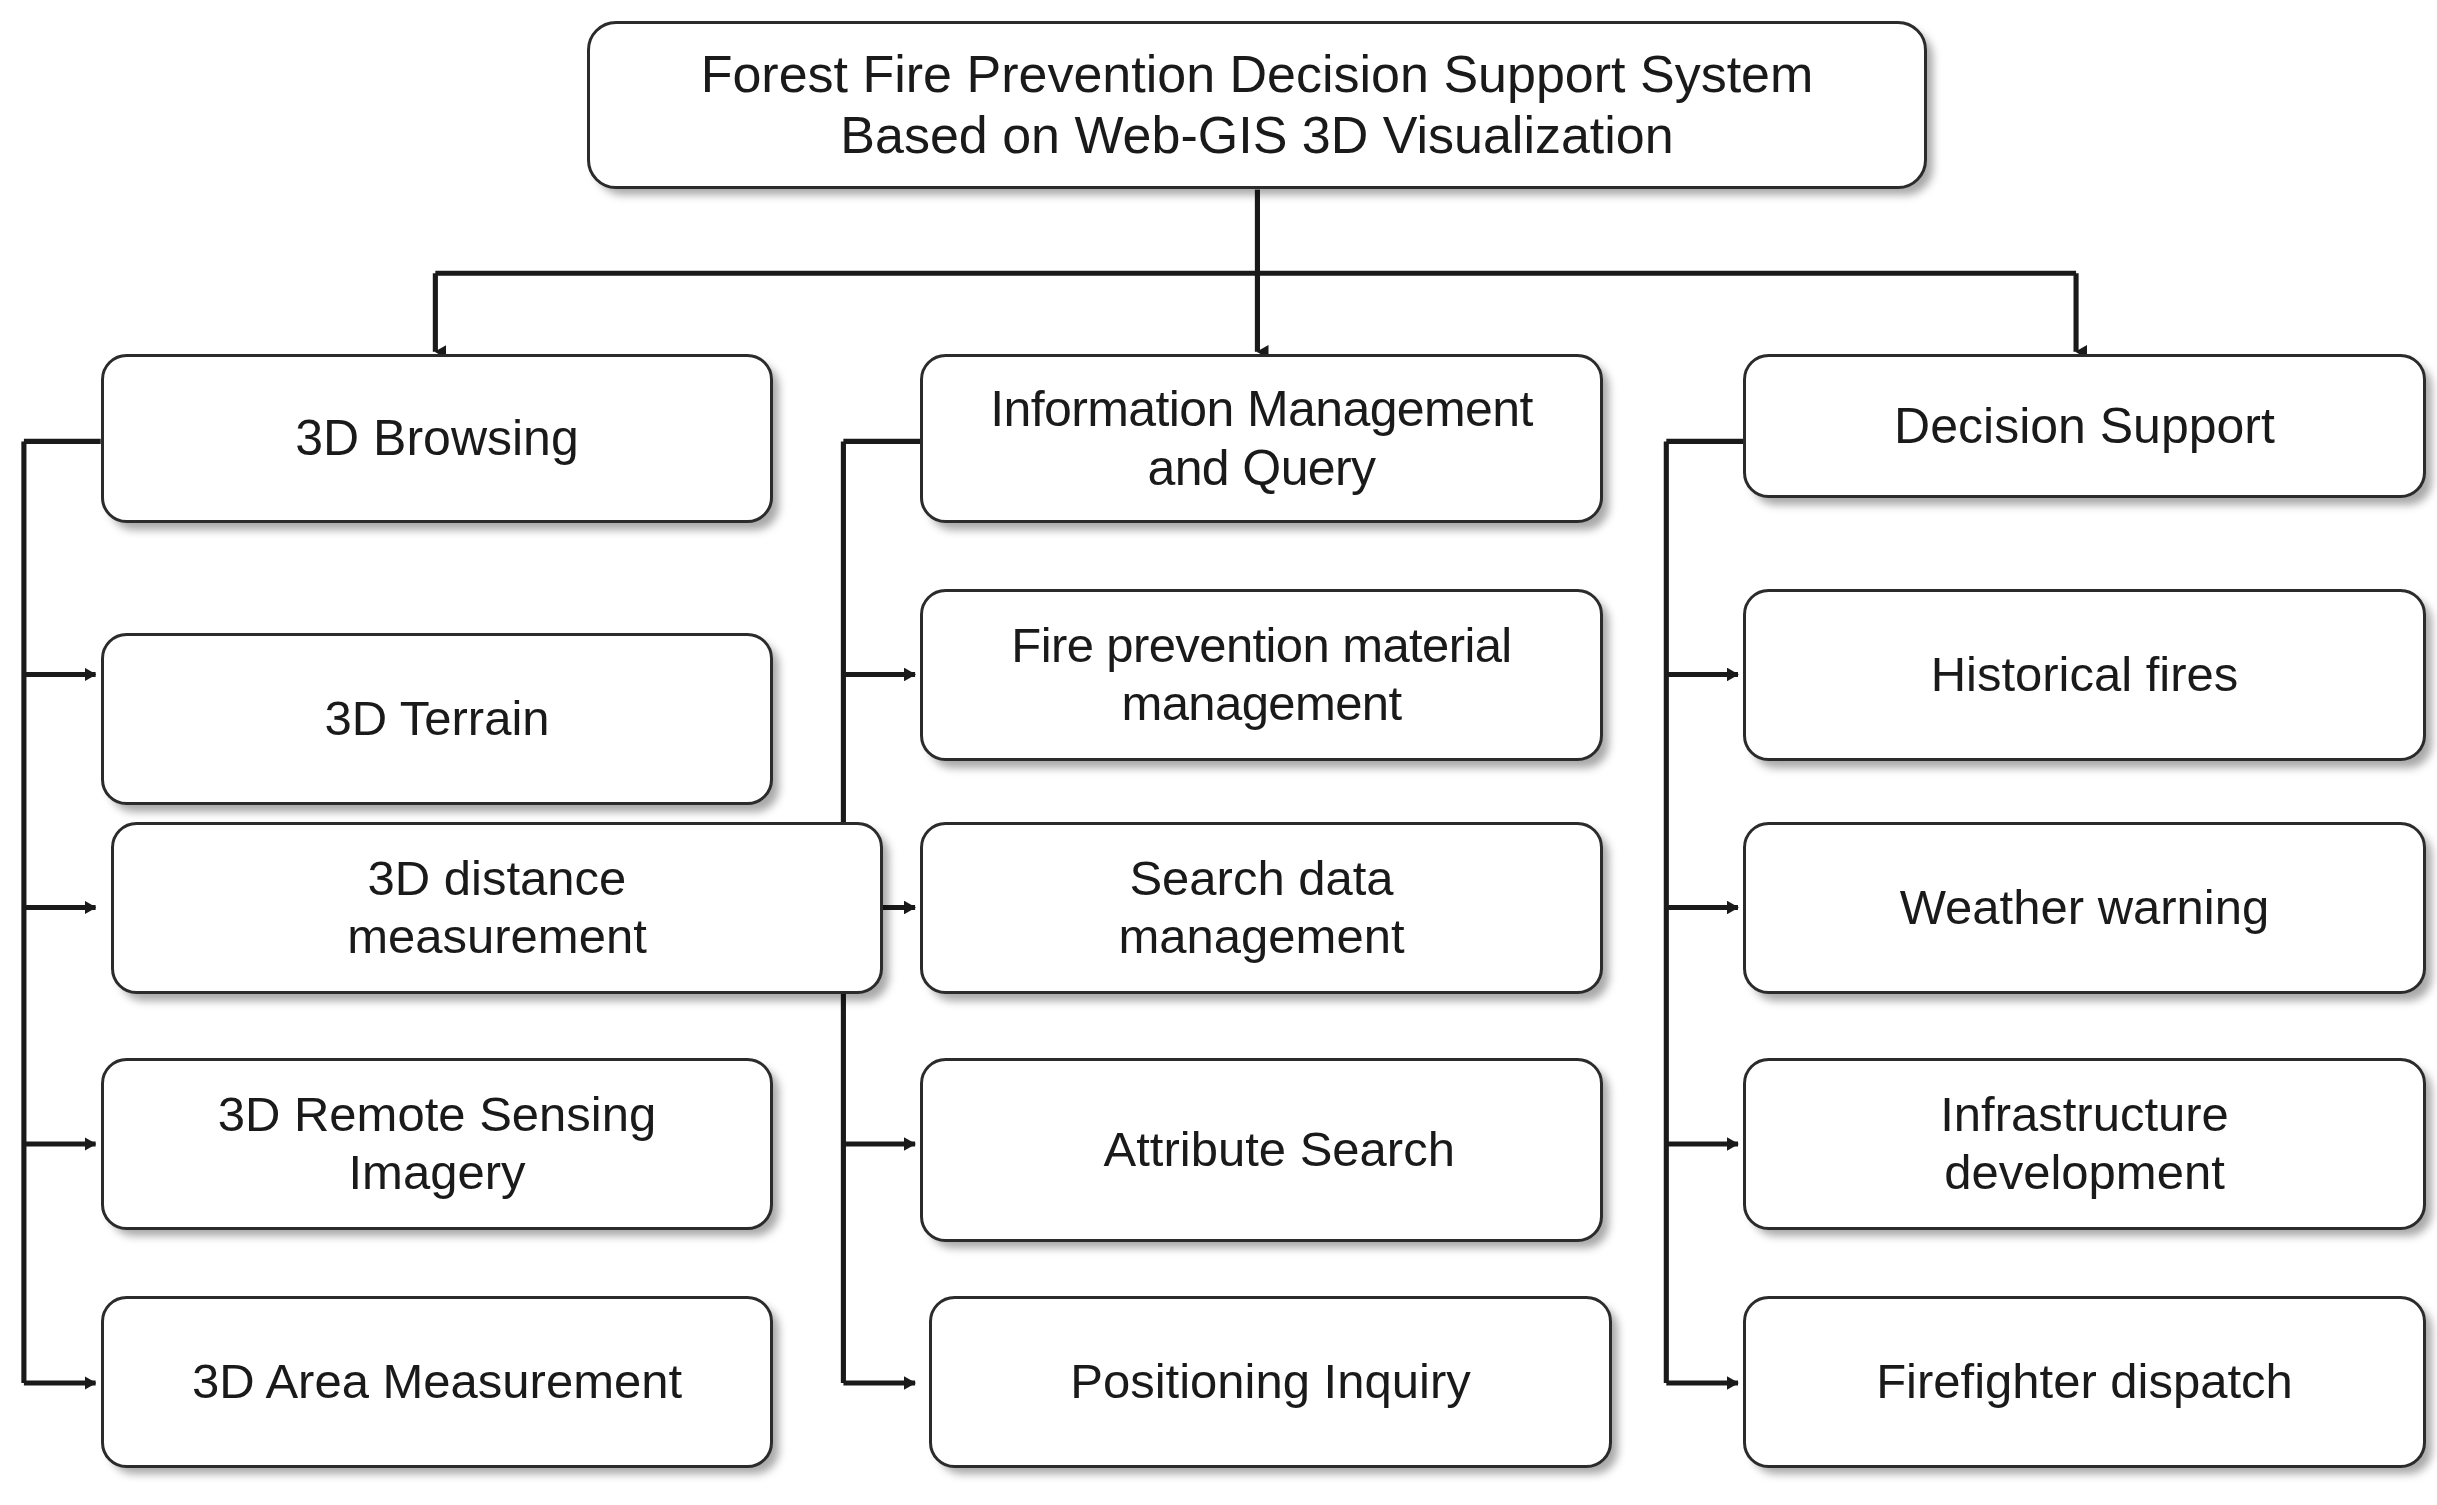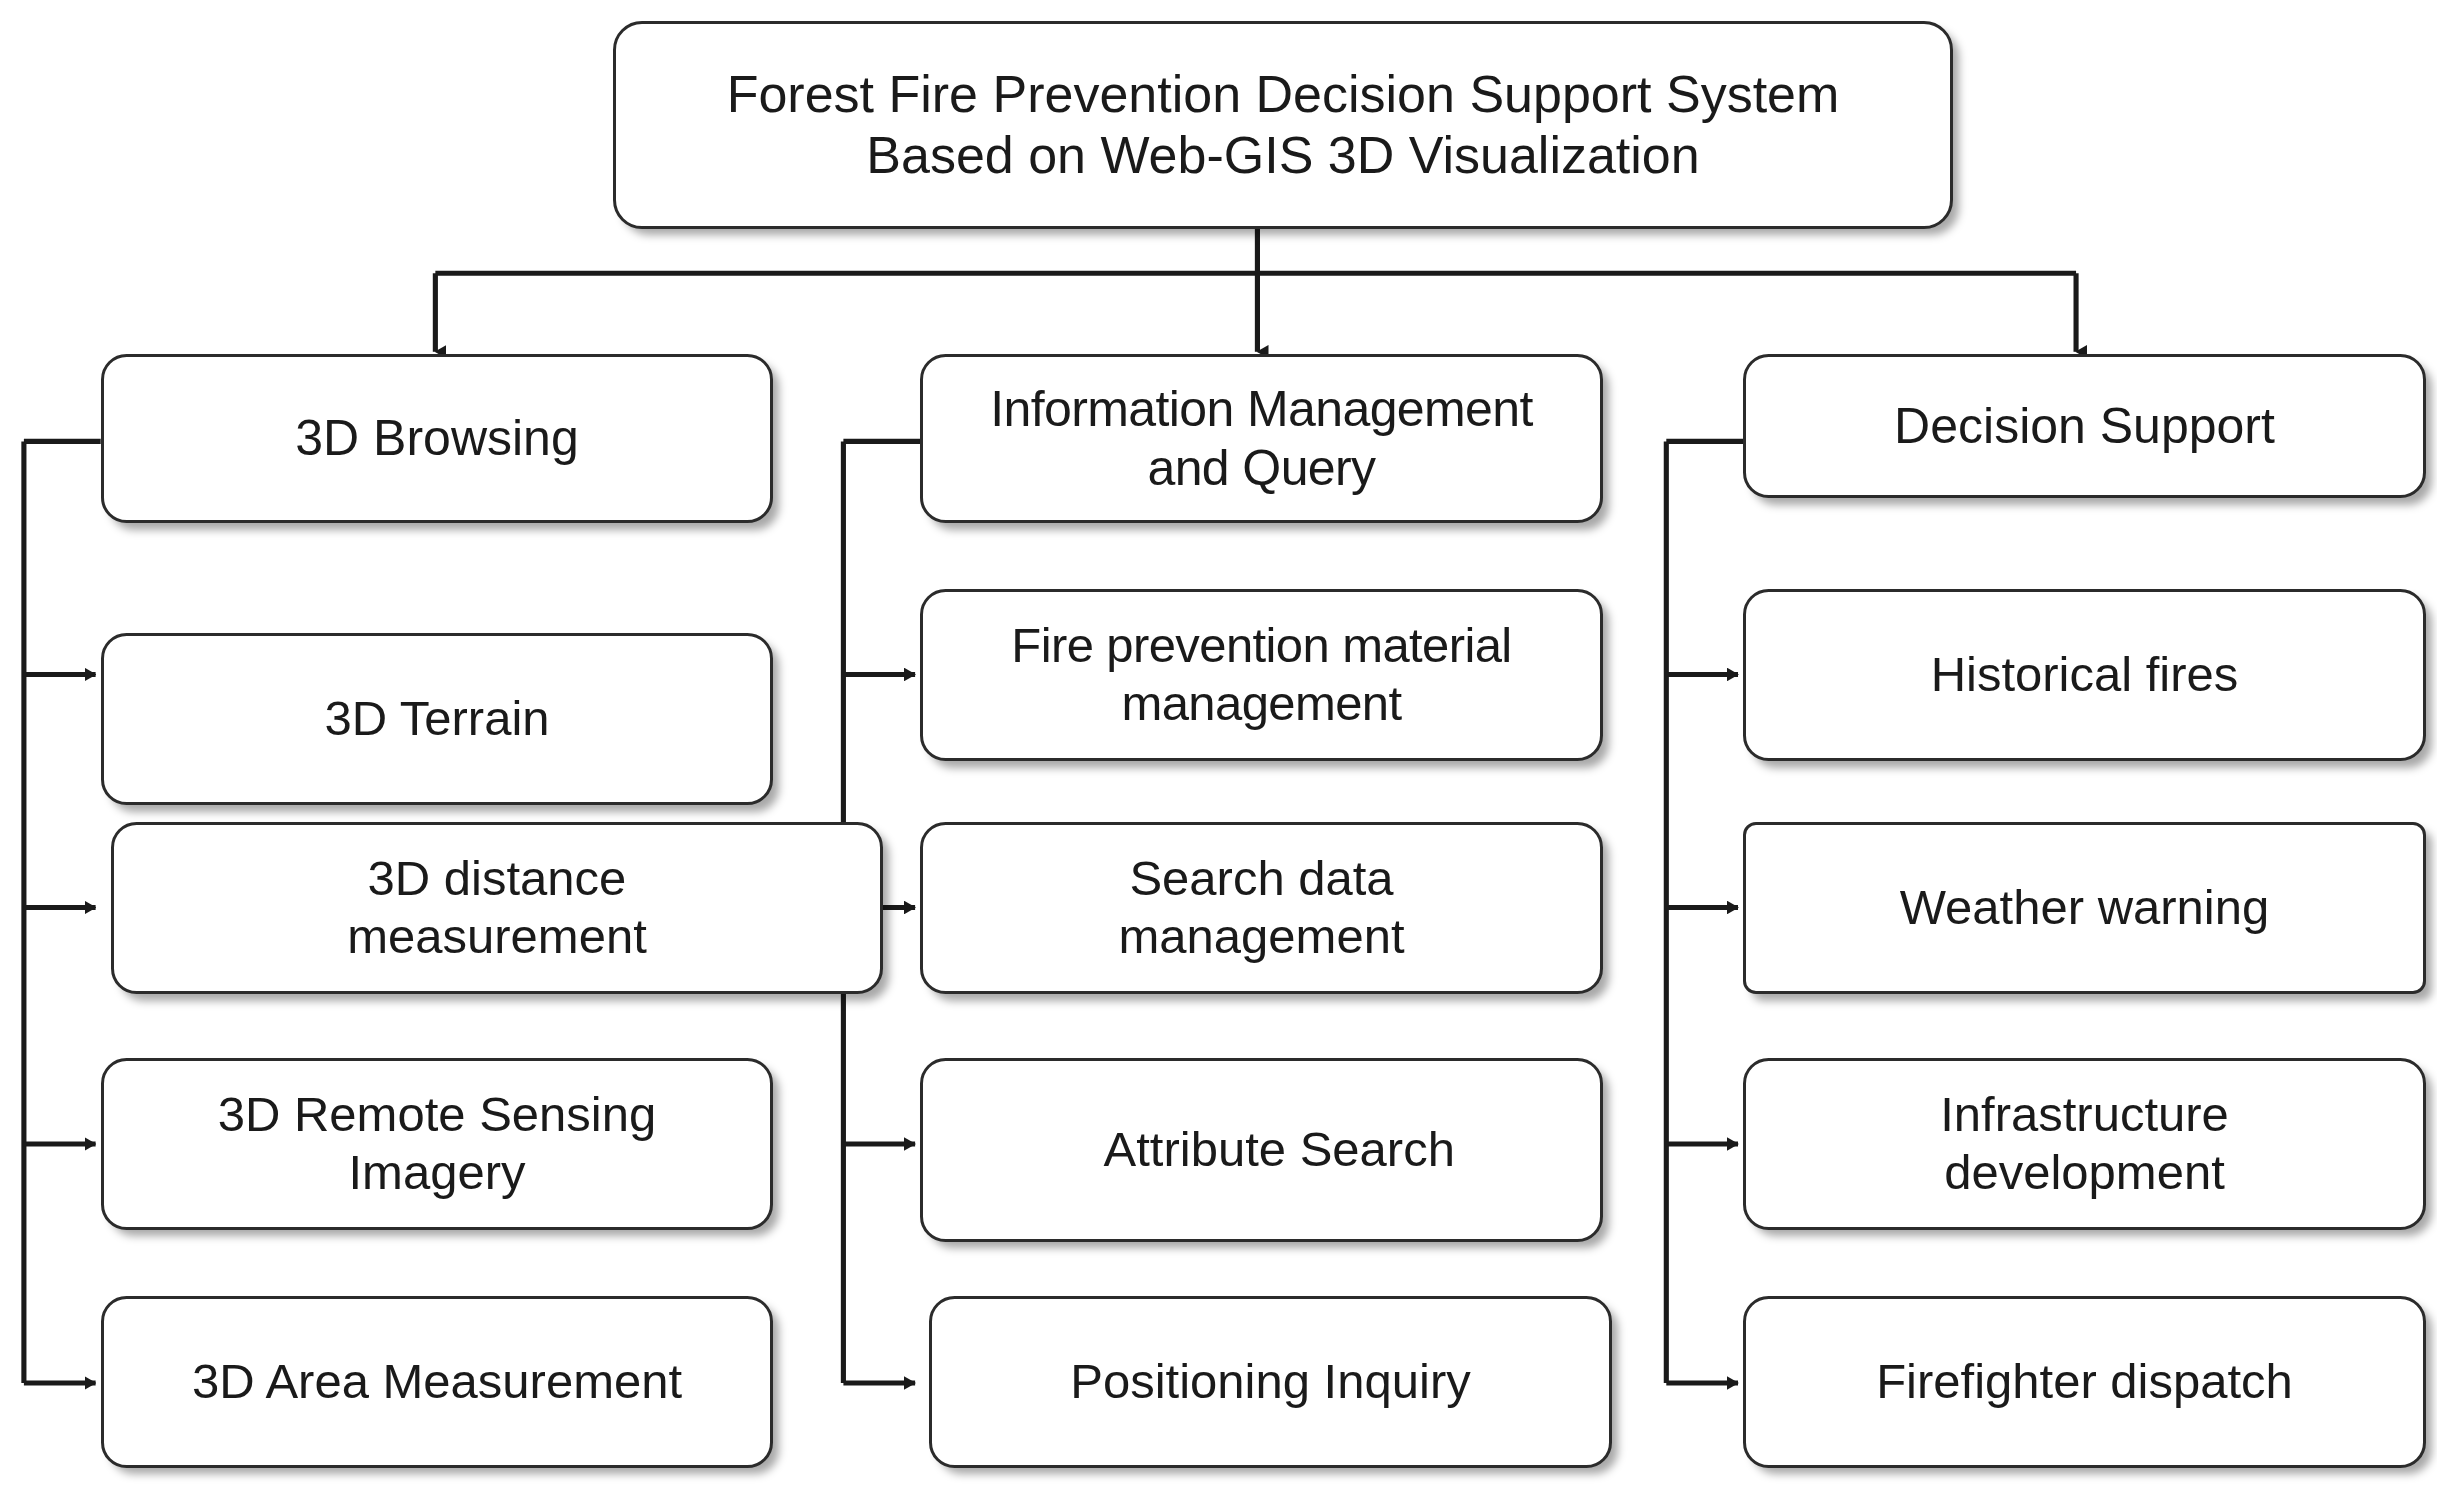--- a/index.html
+++ b/index.html
@@ -105,21 +105,21 @@
 
       <line x1="1952" y1="517" x2="1952" y2="1620"></line>
       <line x1="1952" y1="517" x2="2042" y2="517"></line>
       <line x1="1952" y1="790" x2="2036" y2="790" marker-end="url(#arrowRight)"></line>
       <line x1="1952" y1="1063" x2="2036" y2="1063" marker-end="url(#arrowRight)"></line>
       <line x1="1952" y1="1340" x2="2036" y2="1340" marker-end="url(#arrowRight)"></line>
       <line x1="1952" y1="1620" x2="2036" y2="1620" marker-end="url(#arrowRight)"></line>
     </g>
   </svg>
 
-  <div class="node root" style="left:587px; top:21.3px; width:1340px; height:208px;margin-left:26px;">
+  <div class="node root" style="left:587px; top:21.3px; width:1340px; height:168px;">
     <span class="label">Forest Fire Prevention Decision Support System
 Based on Web-GIS 3D Visualization</span>
   </div>
 
   <div class="node head" style="left:101px; top:354px; width:672px; height:169px;">
     <span class="label">3D Browsing</span>
   </div>
 
   <div class="node leaf" style="left:101px; top:589px; width:672px; height:172px;margin-top:44px;">
     <span class="label">3D Terrain</span>
@@ -163,21 +163,21 @@
   </div>
 
   <div class="node head" style="left:1743px; top:354px; width:683px; height:144px;">
     <span class="label">Decision Support</span>
   </div>
 
   <div class="node leaf" style="left:1743px; top:589px; width:683px; height:172px;">
     <span class="label">Historical fires</span>
   </div>
 
-  <div class="node leaf" style="left:1743px; top:822px; width:683px; height:172px;border-radius:13px;">
+  <div class="node leaf" style="left:1743px; top:822px; width:683px; height:172px;">
     <span class="label">Weather warning</span>
   </div>
 
   <div class="node leaf" style="left:1743px; top:1058px; width:683px; height:172px;">
     <span class="label">Infrastructure
 development</span>
   </div>
 
   <div class="node leaf" style="left:1743px; top:1296px; width:683px; height:172px;">
     <span class="label">Firefighter dispatch</span>

